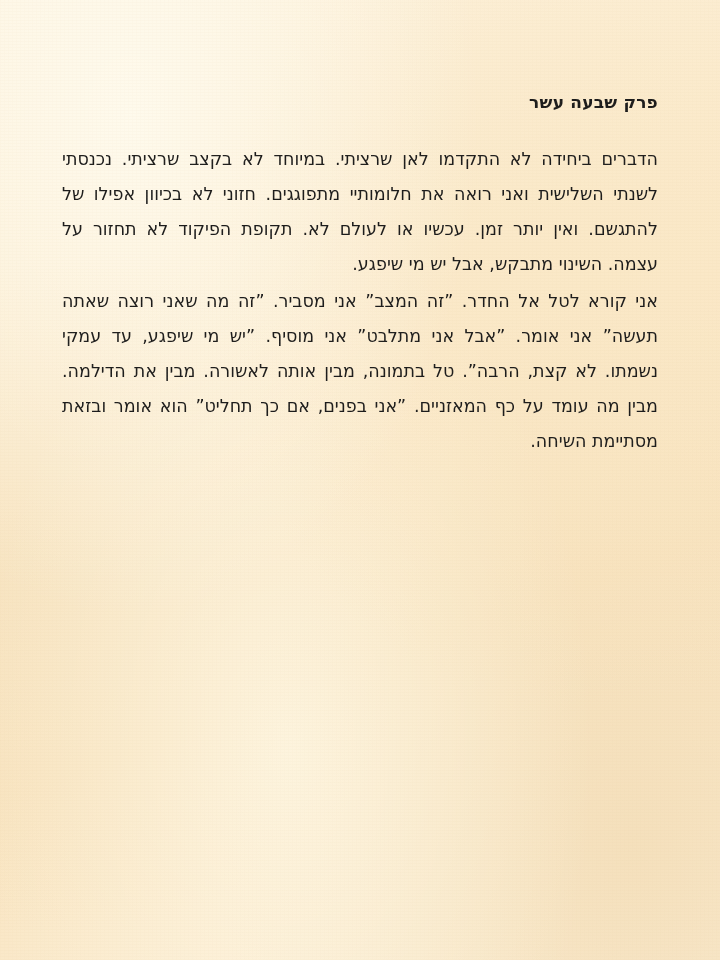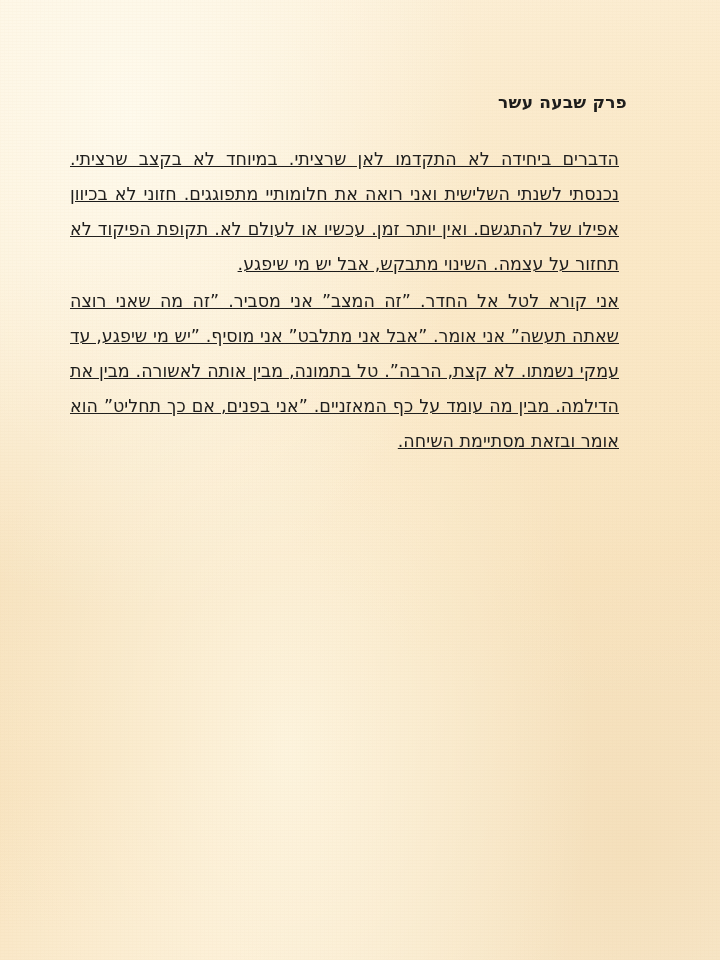--- a/index.html
+++ b/index.html
@@ -19,21 +19,21 @@
       radial-gradient(ellipse at 8% 62%, rgba(246,226,190,0.7) 0%, rgba(246,226,190,0) 40%),
       linear-gradient(160deg, #fdf3df 0%, #fbe9ca 38%, #f9e4c0 65%, #fcefd7 100%);
     font-family: "DejaVu Sans", "Liberation Sans", sans-serif;
     color: #1b1b1b;
     -webkit-font-smoothing: antialiased;
   }
   .page {
     box-sizing: border-box;
     width: 720px;
     height: 960px;
-    padding: 92px 93px 40px 62px;
+    padding: 92px 62px 40px 62px;
     position: relative;
   }
   .grain {
     position: absolute;
     inset: 0;
     pointer-events: none;
     opacity: 0.35;
     background-image:
       repeating-linear-gradient(0deg, rgba(214,184,135,0.10) 0px, rgba(214,184,135,0.10) 1px, rgba(255,255,255,0) 1px, rgba(255,255,255,0) 3px),
       repeating-linear-gradient(90deg, rgba(214,184,135,0.07) 0px, rgba(214,184,135,0.07) 1px, rgba(255,255,255,0) 1px, rgba(255,255,255,0) 4px);
@@ -43,22 +43,21 @@
     font-weight: bold;
     text-align: right;
     margin: 0 0 30px 0;
     letter-spacing: 0.2px;
   }
   .body-text {
     font-size: 17.5px;
     line-height: 2.0;
     text-align: justify;
     text-justify: inter-word;
-    margin: 8px;
-    text-decoration: underline;
+    margin: 0;
   }
   .para {
     margin: 0;
   }
   .para.spaced {
     margin-top: 2px;
   }
 </style>
 </head>
 <body>

